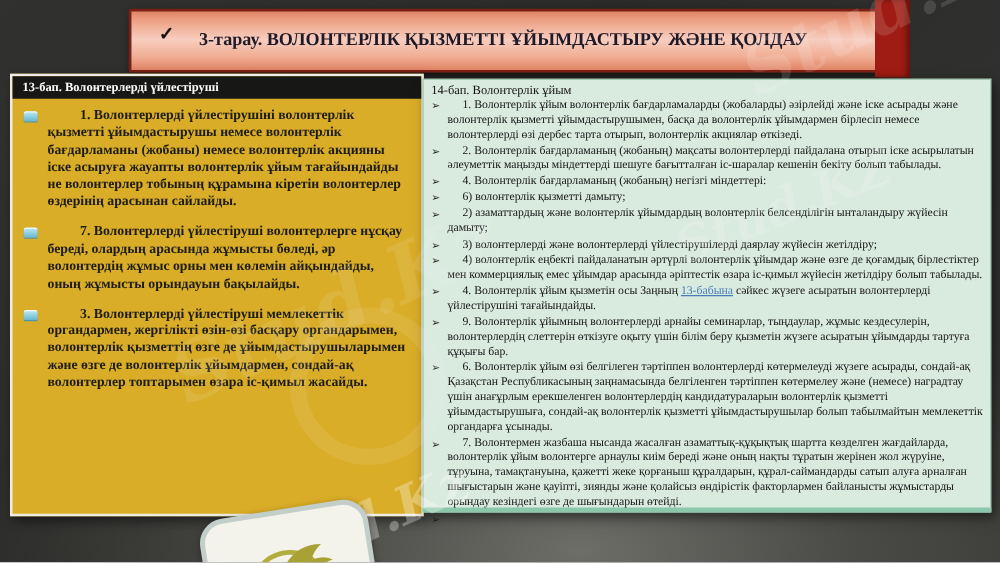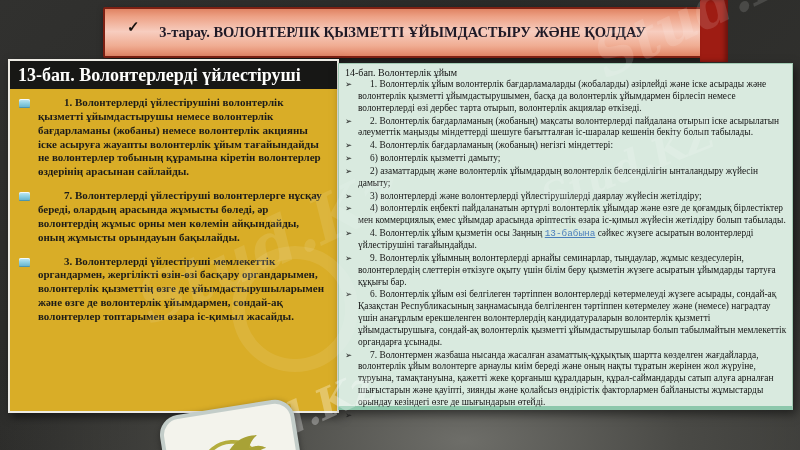--- a/index.html
+++ b/index.html
@@ -15,38 +15,38 @@
     box-shadow:2px 3px 7px rgba(0,0,0,.55);
     display:flex;align-items:center;justify-content:center;}
   .banner .check{position:absolute;left:22px;top:9px;font-size:15px;font-weight:bold;color:#15120f;}
   .banner-text{font-weight:bold;font-size:14.5px;line-height:1.4;color:#201a26;
     text-align:right;padding:0 46px;}
   .red-bar{position:absolute;left:700px;top:0;width:28px;height:62px;background:#9e1c13;
     box-shadow:inset -3px 0 4px rgba(0,0,0,.35);}
   
   .left-panel{position:absolute;left:8px;top:59px;width:327px;height:350px;
     border:2px solid #edebe4;background:#d9ad27;box-shadow:3px 4px 9px rgba(0,0,0,.55);}
-  .left-header{background:#171715;color:#fdfdfb;font-weight:bold;font-size:18px;
+  .left-header{background:#171715;color:#fdfdfb;font-weight:bold;font-size:10px;
     padding:4px 8px 3px;}
   .left-body{padding:7px 9px 4px 4px;}
   .lp{position:relative;margin:0 0 10px 0;padding-left:24px;text-indent:26px;
     font-size:11px;line-height:1.26;font-weight:bold;color:#1d1c18;}
   .gem{position:absolute;left:5px;top:3px;width:11px;height:8px;text-indent:0;
     background:linear-gradient(180deg,#c6eaf4 0%,#8fd0e2 55%,#6ab6cf 100%);
     border-radius:2px 2px 1px 1px;box-shadow:0 1px 0 #4d96ad, inset 0 1px 0 rgba(255,255,255,.8);}
   
   .right-panel{position:absolute;left:338px;top:63px;width:453px;height:342px;
     background:#d9eadf;border:1px solid #a2cab3;border-bottom:4px solid #8cc7ab;
     box-shadow:3px 4px 9px rgba(0,0,0,.5);}
   .right-header{font-weight:normal;font-size:10px;color:#121212;padding:3px 6px 1px;}
   .rlist{margin:0;padding:0 5px 3px 6px;list-style:none;}
   .rlist li{position:relative;padding-left:13px;text-indent:12px;
     font-size:9.4px;line-height:1.26;color:#151515;margin:0 0 1px 0;}
   .mk{position:absolute;left:0;top:0;text-indent:0;font-size:8.5px;color:#1a1a1a;}
-  .law-link{color:#4a7ebb;text-decoration:underline;cursor:pointer;font-family:Liberation Mono, monospace;}
+  .law-link{color:#4a7ebb;text-decoration:underline;cursor:pointer;}
   
   .wm{position:absolute;font-family:"DejaVu Serif",serif;font-style:italic;font-weight:bold;
     pointer-events:none;white-space:nowrap;}
   .wm1{left:585px;top:-26px;font-size:56px;color:rgba(255,255,255,.13);transform:rotate(-26deg);}
   .wm2{left:128px;top:208px;font-size:64px;color:rgba(255,255,255,.10);transform:rotate(-25deg);}
   .wm3{left:536px;top:142px;font-size:40px;color:rgba(255,255,255,.16);transform:rotate(-22deg);}
   .wm4{left:196px;top:396px;font-size:42px;color:rgba(255,255,255,.30);transform:rotate(-24deg);}
   .ghost-ring{position:absolute;left:232px;top:246px;width:100px;height:100px;border-radius:50%;
     border:13px solid rgba(255,255,255,.09);pointer-events:none;}
   .logo-card{position:absolute;left:163px;top:407px;width:128px;height:78px;

